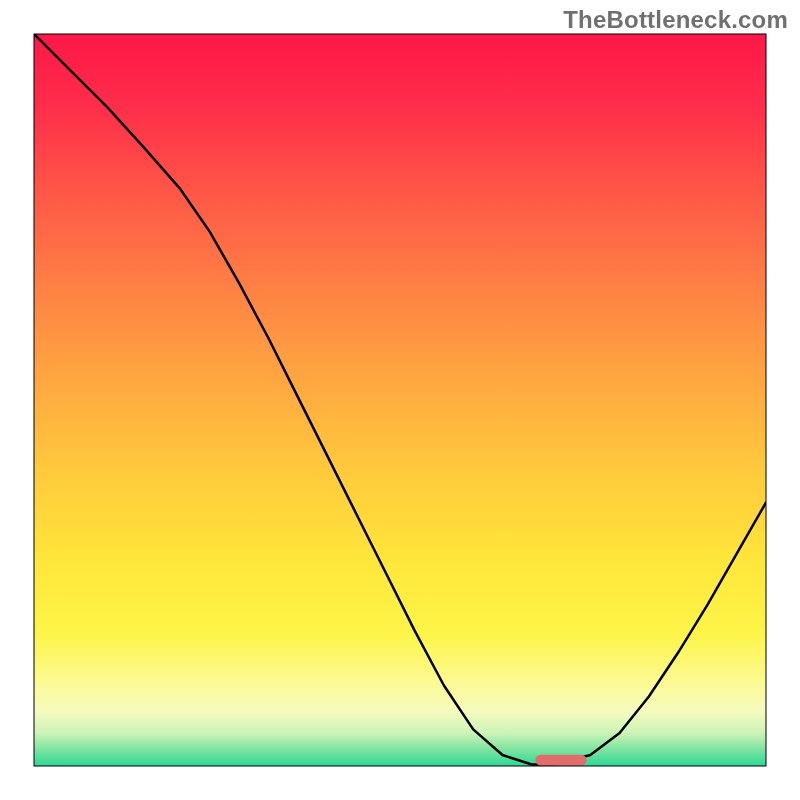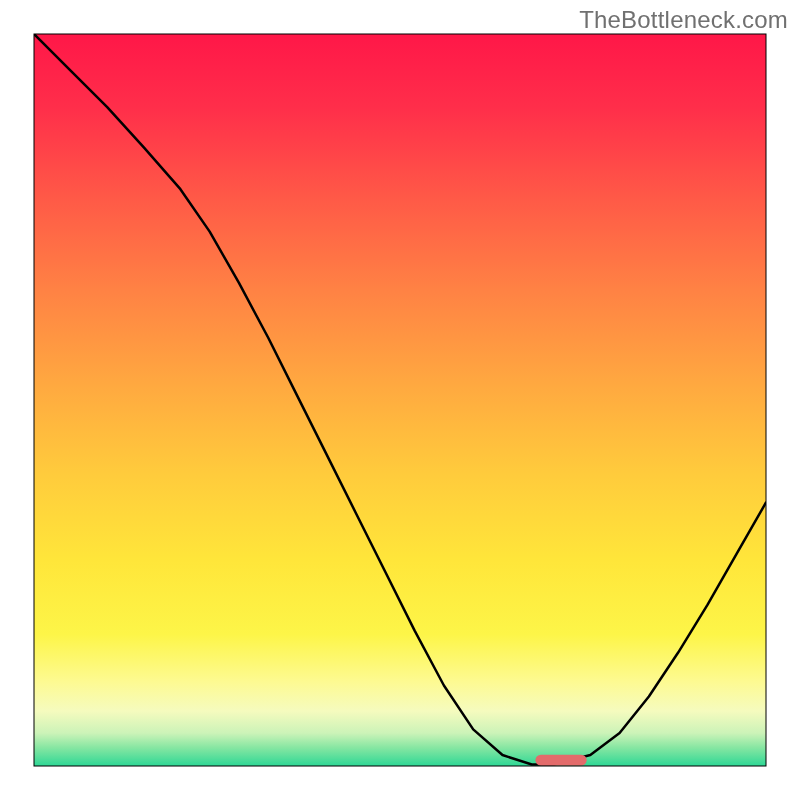--- a/index.html
+++ b/index.html
@@ -13,21 +13,21 @@
   .chart-container {
     position: relative;
     width: 800px;
     height: 800px;
   }
   .watermark {
     position: absolute;
     top: 6px;
     right: 12px;
     font-size: 24px;
-    font-weight: 400;
+    font-weight: 700;
     color: #707070;
     letter-spacing: 0.2px;
     z-index: 10;
   }
   svg.plot {
     position: absolute;
     top: 0;
     left: 0;
   }
 </style>

